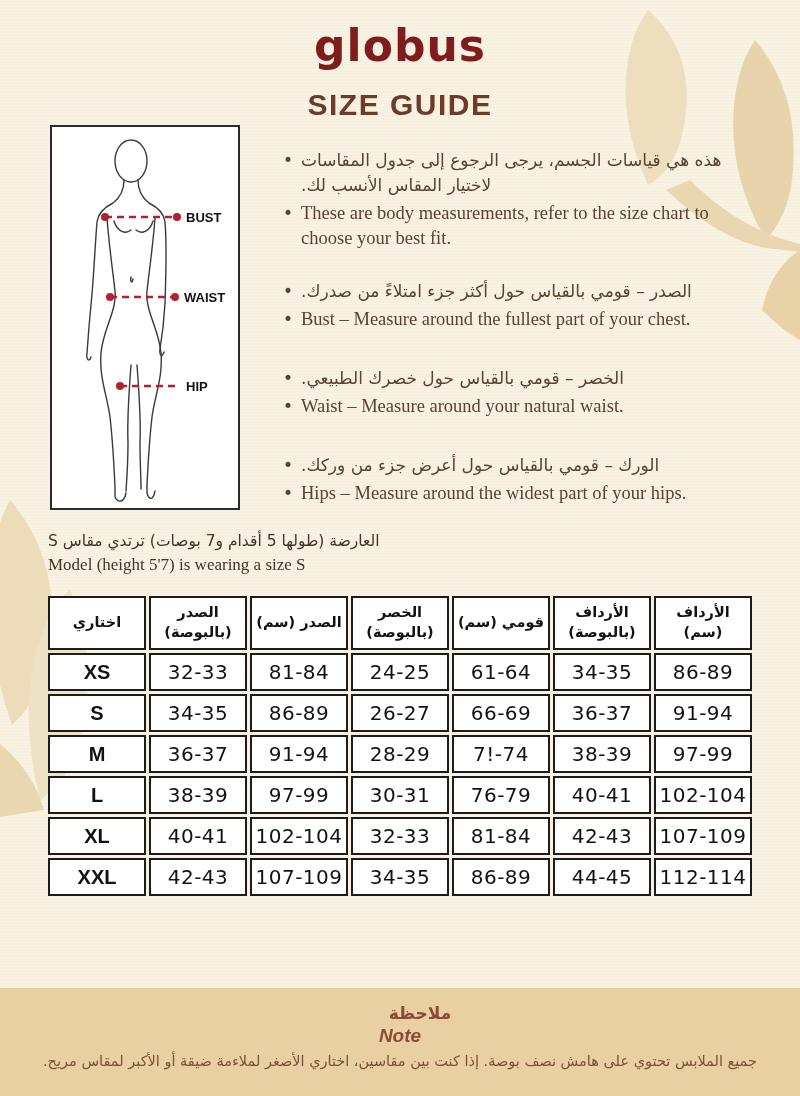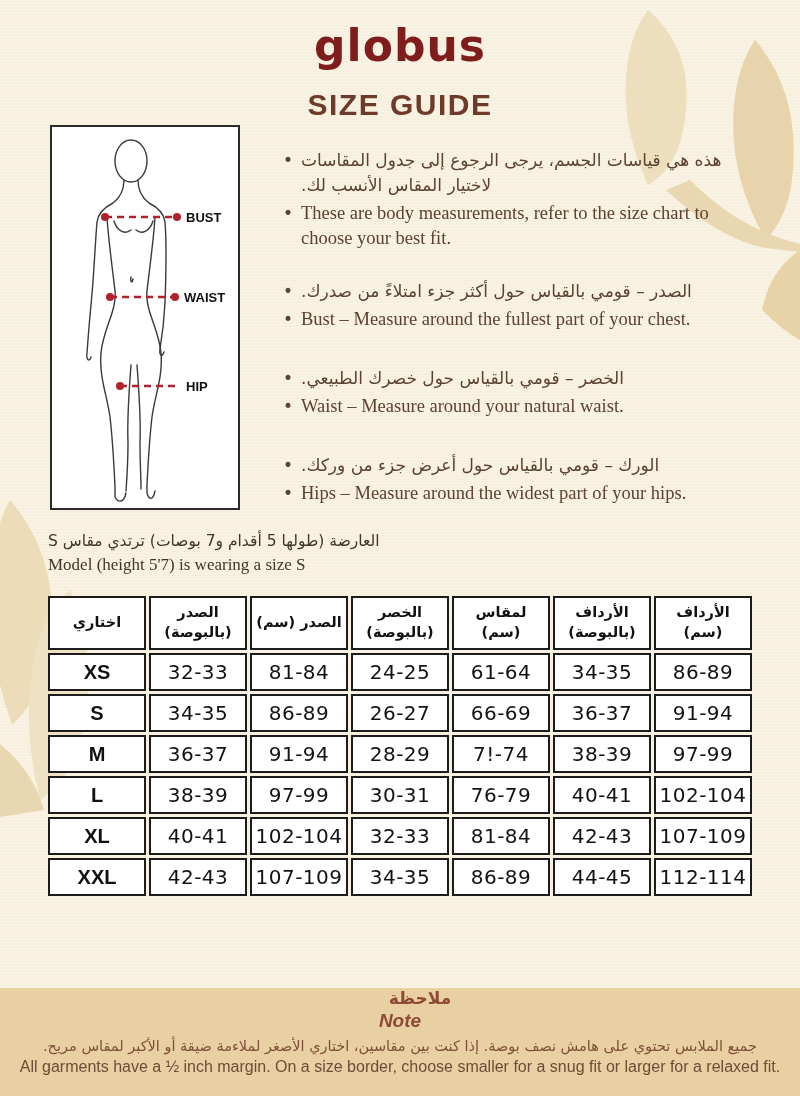--- a/index.html
+++ b/index.html
@@ -48,21 +48,21 @@
   th.h-en{height:58px;font-size:20px;font-weight:bold;line-height:1.35;
     white-space:pre-line;font-family:"Liberation Sans",sans-serif;}
   th.h-ar{height:50px;font-size:14.5px;font-weight:bold;direction:rtl;
     white-space:pre-line;line-height:1.35;}
   td.sz{height:34px;font-size:20px;font-weight:bold;font-family:"Liberation Sans",sans-serif;}
   td.val{height:34px;font-size:20px;font-weight:normal;letter-spacing:0.5px;}
 
   
   .note-band{position:absolute;left:0;bottom:0;width:800px;height:108px;
     background:#e9d0a2;text-align:center;}
-  .note-title-ar{margin-top:0;font-size:17px;font-weight:bold;color:#8e4937;direction:rtl;padding-left:40px;}
+  .note-title-ar{margin-top:15px;font-size:17px;font-weight:bold;color:#8e4937;direction:rtl;padding-left:40px;}
   .note-title-en{font-size:19px;font-weight:bold;color:#8e4937;margin-top:2px;
     font-family:"Liberation Sans",sans-serif;font-style:italic;}
   .note-body-ar{font-size:14.5px;color:#7d4f39;direction:rtl;margin-top:6px;}
   .note-body-en{font-size:16px;color:#6d4c38;margin-top:4px;
     font-family:"Liberation Sans",sans-serif;}
 </style>
 </head>
 <body>
 
 <svg class="deco" style="top:0;right:0;" width="230" height="380" viewBox="0 0 230 380">
@@ -167,21 +167,21 @@
 
 <table class="size">
   <tbody>
   <tr>
     <th class="h-ar">اختاري</th>
     <th class="h-ar">الصدر
 (بالبوصة)</th>
     <th class="h-ar">الصدر (سم)</th>
     <th class="h-ar">الخصر
 (بالبوصة)</th>
-    <th class="h-ar">لمقاس (سم)</th>
+    <th class="h-ar">قومي (سم)</th>
     <th class="h-ar">الأرداف
 (بالبوصة)</th>
     <th class="h-ar">الأرداف (سم)</th>
   </tr>
   <tr>
     <td class="sz">XS</td>
     <td class="val">32-33</td>
     <td class="val">81-84</td>
     <td class="val">24-25</td>
     <td class="val">61-64</td>
@@ -233,14 +233,13 @@
     <td class="val">44-45</td>
     <td class="val">112-114</td>
   </tr>
 </tbody>
   </table>
 
 <div class="note-band">
   <div class="note-title-ar" dir="rtl">ملاحظة</div>
   <div class="note-title-en">Note</div>
   <div class="note-body-ar" dir="rtl">جميع الملابس تحتوي على هامش نصف بوصة. إذا كنت بين مقاسين، اختاري الأصغر لملاءمة ضيقة أو الأكبر لمقاس مريح.</div>
-  <div class="note-body-en">All garments have a ½ inch margin. On a size border, choose smaller for a snug fit or larger for a relaxed fit.</div>
 </div>
 
 </body></html>

